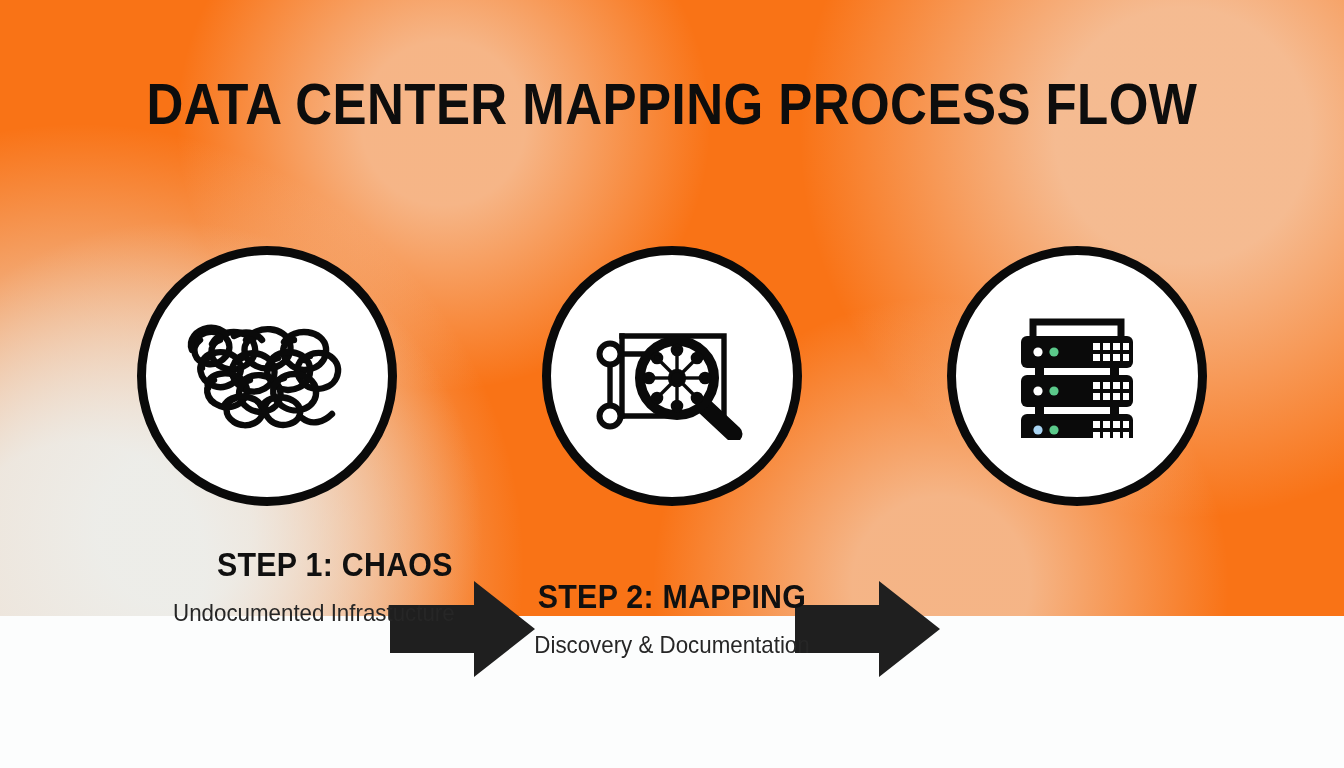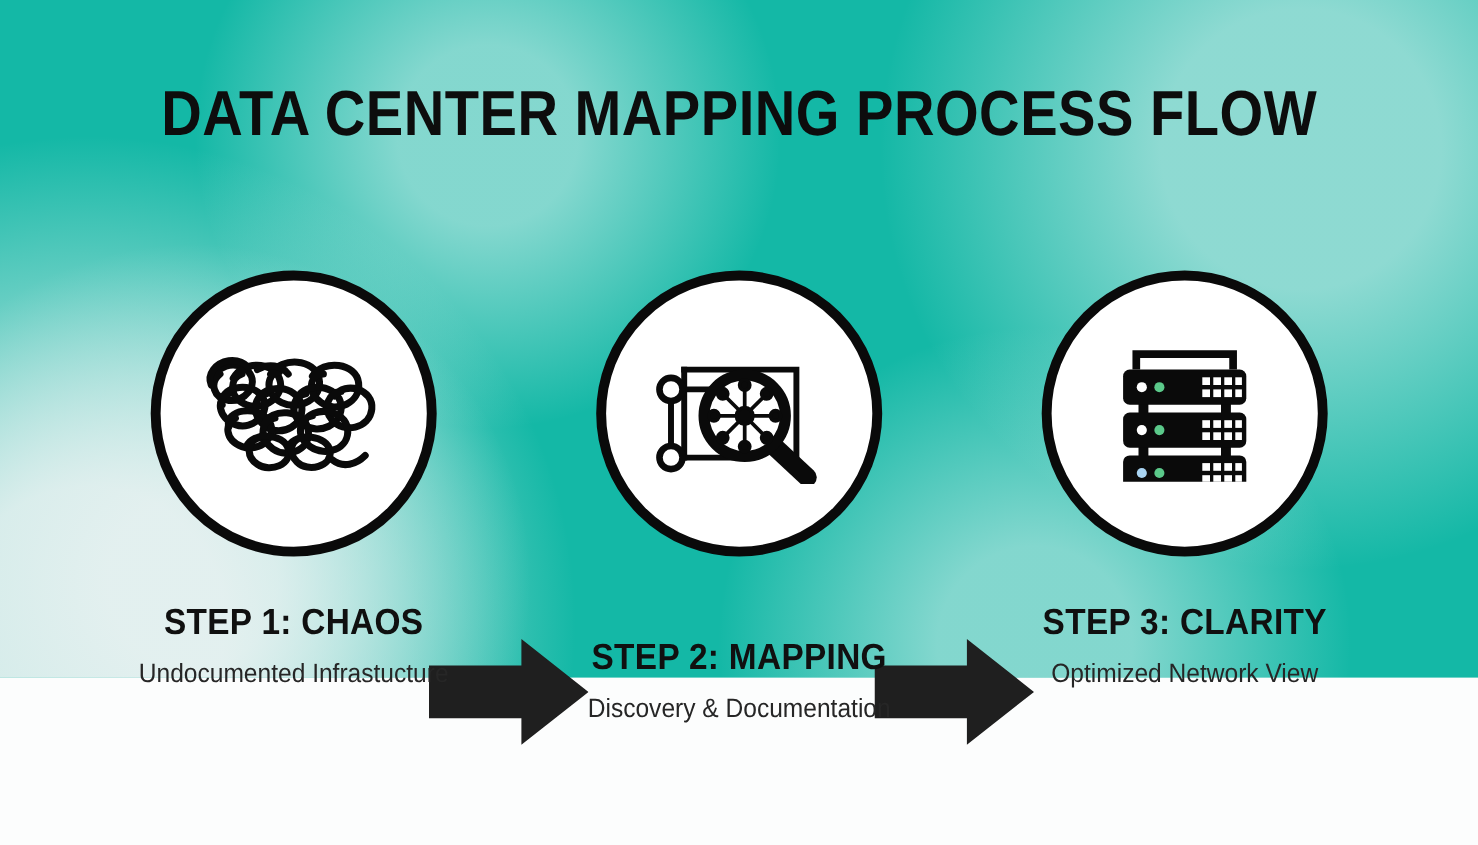--- a/index.html
+++ b/index.html
@@ -10,21 +10,21 @@
     width: 1344px;
     height: 768px;
     background: #fcfdfd;
     font-family: "Liberation Sans", sans-serif;
     overflow: hidden;
   }
   #slide {
     position: relative;
     width: 1344px;
     height: 616px;
-    background: #14b8a6;
+    background: #f97316;
   }
   
   #slide::before {
     content: "";
     position: absolute;
     inset: 0;
     background:
       radial-gradient(circle at 6% 92%, rgba(236,242,242,0.85) 0 9%, rgba(252,253,253,0) 32%),
       radial-gradient(circle at 13% 86%, rgba(240,246,246,0.7) 0 6%, rgba(252,253,253,0) 24%),
       radial-gradient(circle at 88% 22%, rgba(242,246,246,0.55) 0 10%, rgba(252,253,253,0) 30%),
@@ -87,21 +87,21 @@
   }
   #arrow-1 { left: 390px; }
   #arrow-2 { left: 795px; }
 
   
   .step-caption {
     position: absolute;
     width: 380px;
     text-align: center;
   }
-  #caption-1 { left: 77px;  top: 546px; }
+  #caption-1 { left: 88px;  top: 546px; text-align: right; }
   #caption-2 { left: 482px; top: 546px; margin-top: 32px; }
   #caption-3 { left: 887px; top: 546px; }
 
   .step-title {
     font-family: "Liberation Sans Narrow", "Liberation Sans", sans-serif;
     font-weight: 700;
     font-size: 33px;
     line-height: 38px;
     letter-spacing: 0.3px;
     color: #101010;
@@ -268,18 +268,14 @@
   <div class="step-caption" id="caption-1">
     <div class="step-title">STEP 1: CHAOS</div>
     <div class="step-sub">Undocumented Infrastucture</div>
   </div>
 
   <div class="step-caption" id="caption-2">
     <div class="step-title">STEP 2: MAPPING</div>
     <div class="step-sub">Discovery &amp; Documentation</div>
   </div>
 
-  <div class="step-caption" id="caption-3">
-    <div class="step-title">STEP 3: CLARITY</div>
-    <div class="step-sub">Optimized Network View</div>
-  </div>
 
 </div>
 
 </body></html>

